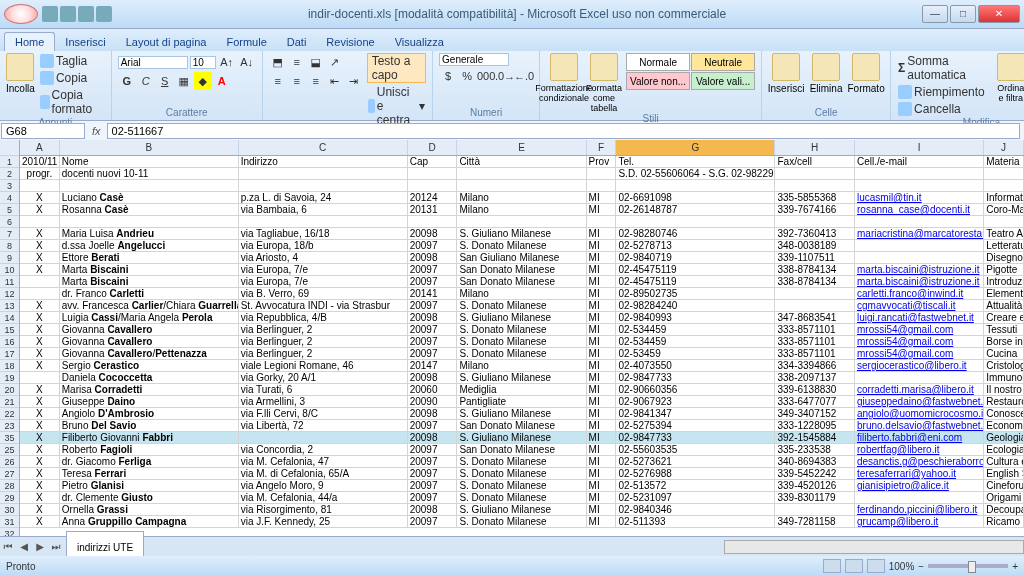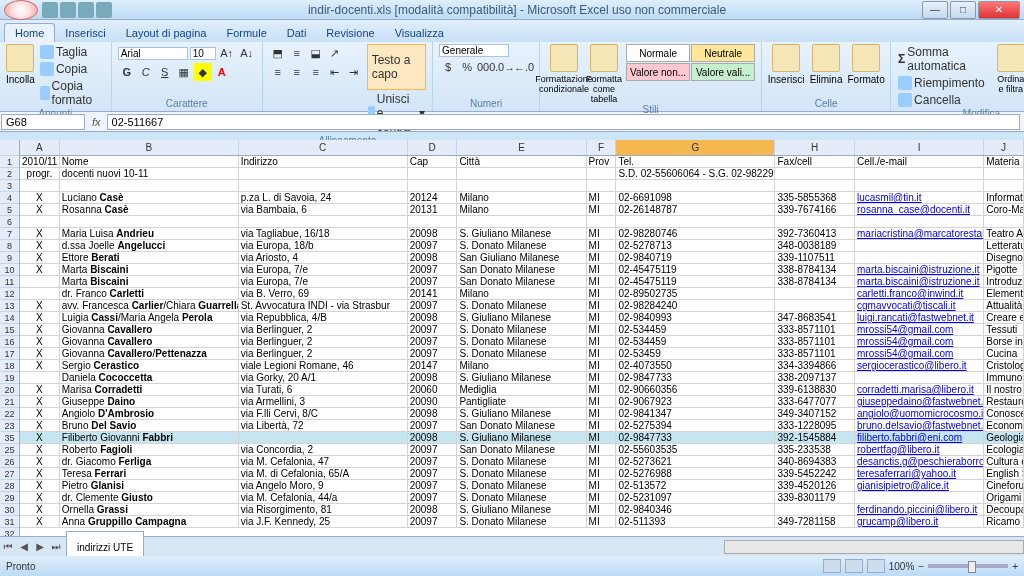--- a/index.html
+++ b/index.html
@@ -1,19 +1,19 @@
 <!DOCTYPE html>
 <html><head>
 <meta charset="utf-8">
 <style>
 * { margin:0; padding:0; box-sizing:border-box; font-family:'Segoe UI',Tahoma,sans-serif; }
 body { width:1024px; height:576px; overflow:hidden; background:#cde5f7; position:relative; }
 
 
-.titlebar { height:20px; background:linear-gradient(#dfeefc,#bcdbf5); display:flex; align-items:center; padding:0 4px; border-bottom:1px solid #9ac; }
+.titlebar { height:29px; background:linear-gradient(#dfeefc,#bcdbf5); display:flex; align-items:center; padding:0 4px; border-bottom:1px solid #9ac; }
 .titlebar .office-btn { width:34px; height:20px; background:radial-gradient(circle,#fff,#fdd,#f99); border-radius:50%; border:1px solid #c77; margin-right:4px; }
 .qat { display:flex; gap:2px; }
 .qat-icon { width:16px; height:16px; background:#7ab; border-radius:2px; }
 .title-text { flex:1; text-align:center; font-size:12px; color:#3a5a7a; }
 .winbtns { display:flex; gap:2px; }
 .winbtn { width:26px; height:18px; background:linear-gradient(#e8f0fa,#c5d9ef); border:1px solid #89a; border-radius:2px; font-size:10px; text-align:center; line-height:16px; color:#345; }
 .winbtn.close { background:linear-gradient(#f77,#d33); color:#fff; width:42px; }
 
 
 .tabs { height:22px; background:linear-gradient(#dfeefc,#c8e0f6); display:flex; align-items:flex-end; padding-left:4px; font-size:11px; }
@@ -164,21 +164,21 @@
         </div>
         <div class="btn-row">
           <div class="fmt-btn">≡</div>
           <div class="fmt-btn">≡</div>
           <div class="fmt-btn">≡</div>
           <div class="fmt-btn">⇤</div>
           <div class="fmt-btn">⇥</div>
         </div>
       </div>
       <div class="col">
-        <div class="small-btn" style="border:1px solid #f5b84e;background:#fde8c1;padding:8px 4px">
+        <div class="small-btn" style="border:1px solid #f5b84e;background:#fde8c1;padding:0 4px">
             <span>Testo a capo</span>
           </div>
         <div class="small-btn"><div class="small-icn"></div><span>Unisci e centra</span> ▾</div>
       </div>
     </div>
     <div class="group-title">Allineamento</div>
   </div>
   <div class="group">
     <div class="group-body col">
       <input class="font-sel" style="width: 70px;" value="Generale">

